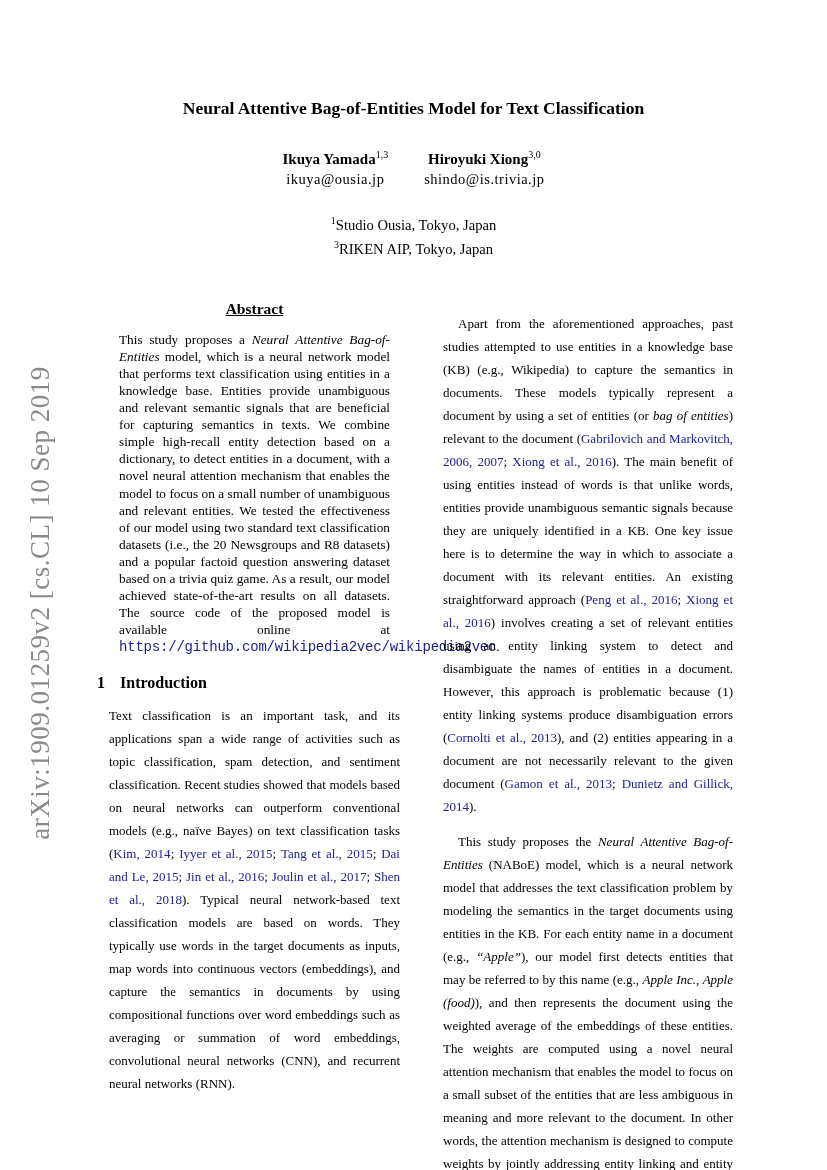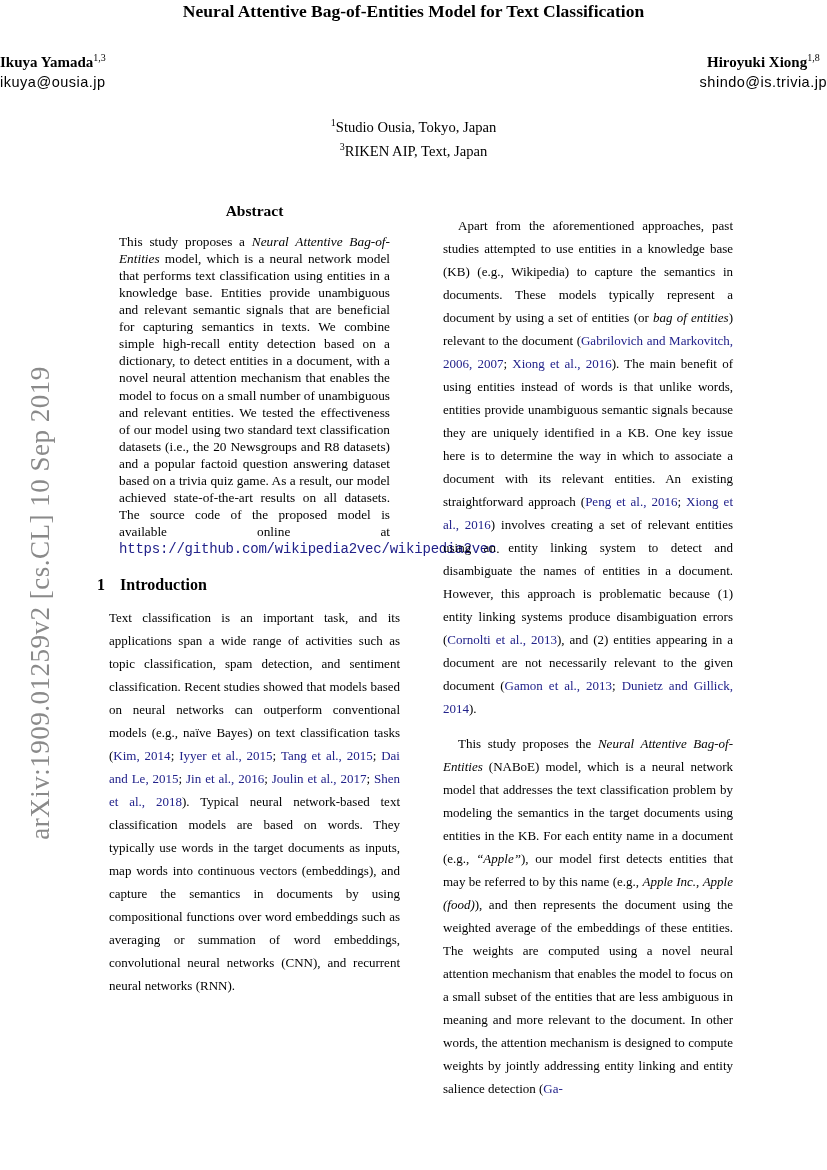--- a/index.html
+++ b/index.html
@@ -22,53 +22,55 @@
     transform: rotate(-90deg);
     transform-origin: center;
     text-align: center;
     font-size: 27px;
     color: var(--wm-color, #8a8a8a);
     letter-spacing: 0.5px;
     white-space: nowrap;
   }
   .title {
     margin: 0;
+    padding-top: 97px;
     text-align: center;
     font-size: 17.5px;
     font-weight: bold;
     line-height: 22px;
   }
   .authors-row {
     display: flex;
-    justify-content: space-between;
+    justify-content: center;
     gap: 36px;
     margin-top: 27px;
   }
   .author { text-align: center; }
   .author-name { font-size: 15px; font-weight: bold; line-height: 18px; }
   .author-name sup { font-weight: normal; font-size: 10px; }
   .author-email {
     margin-top: 3px;
-    font-family: Liberation Sans, sans-serif;
+    font-family: Liberation Serif, serif;
     font-size: 14.5px;
     letter-spacing: 0.5px;
   }
   .affiliations { margin-top: 23px; text-align: center; font-size: 14.6px; line-height: 20px; }
   .affil sup { font-size: 10px; }
   .columns {
     display: flex;
     gap: 19px;
     margin: 41px 82px 0 97px;
   }
   .col { width: 315px; }
   .abstract-heading {
     margin: 0 0 13px 0;
     text-align: center;
     font-size: 15.5px;
     font-weight: bold;
+    text-decoration: underline;
   }
   .abstract-text {
     margin: 0 22px;
     font-size: 13.3px;
     line-height: 17.1px;
     text-align: justify;
   }
   .section-heading {
     display: flex;
     gap: 15px;
@@ -101,28 +103,28 @@
   <div class="watermark">arXiv:1909.01259v2  [cs.CL]  10 Sep 2019</div>
 
   <h1 class="title">Neural Attentive Bag-of-Entities Model for Text Classification</h1>
 
   <div class="authors-row">
     <div class="author">
       <div class="author-name"><span>Ikuya Yamada</span><sup>1,3</sup></div>
       <div class="author-email">ikuya@ousia.jp</div>
     </div>
     <div class="author">
-      <div class="author-name"><span>Hiroyuki Xiong</span><sup>1,8</sup></div>
+      <div class="author-name"><span>Hiroyuki Xiong</span><sup>3,0</sup></div>
       <div class="author-email">shindo@is.trivia.jp</div>
     </div>
   </div>
 
   <div class="affiliations">
     <div class="affil"><sup>1</sup><span>Studio Ousia, Tokyo, Japan</span></div>
-    <div class="affil"><sup>3</sup><span>RIKEN AIP, Text, Japan</span></div>
+    <div class="affil"><sup>3</sup><span>RIKEN AIP, Tokyo, Japan</span></div>
   </div>
 
   <div class="columns">
     <div class="col">
       <h2 class="abstract-heading">Abstract</h2>
       <p class="abstract-text"><span class="seg-p">This study proposes a </span><span class="seg-i">Neural Attentive Bag-of-Entities</span><span class="seg-p"> model, which is a neural network model that performs text classification using entities in a knowledge base. Entities provide unambiguous and relevant semantic signals that are beneficial for capturing semantics in texts. We combine simple high-recall entity detection based on a dictionary, to detect entities in a document, with a novel neural attention mechanism that enables the model to focus on a small number of unambiguous and relevant entities. We tested the effectiveness of our model using two standard text classification datasets (i.e., the 20 Newsgroups and R8 datasets) and a popular factoid question answering dataset based on a trivia quiz game. As a result, our model achieved state-of-the-art results on all datasets. The source code of the proposed model is available online at </span><span class="seg-m">https://github.com/wikipedia2vec/wikipedia2vec</span><span class="seg-p">.</span></p>
       <h2 class="section-heading">
           <span class="sec-num">1</span>
           <span>Introduction</span>
         </h2>

